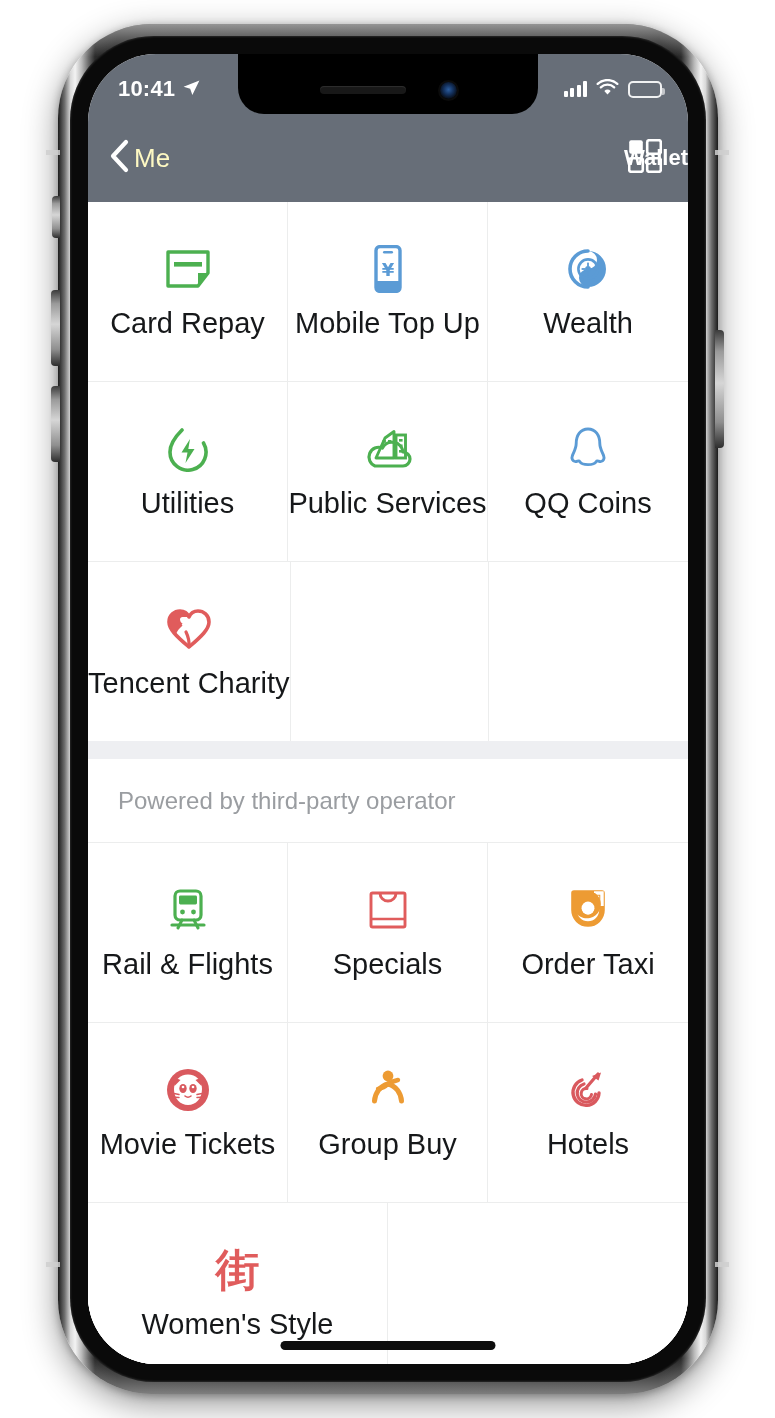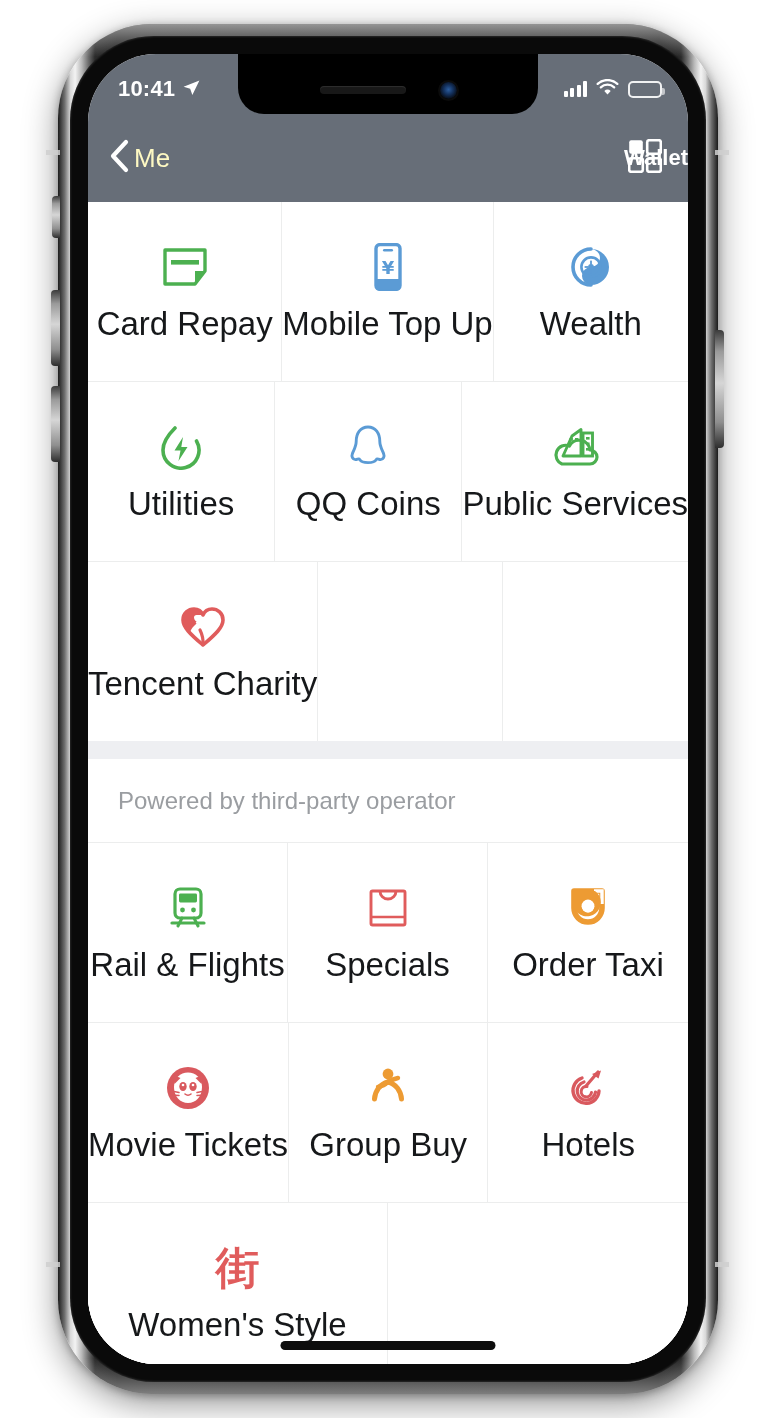--- a/index.html
+++ b/index.html
@@ -162,21 +162,21 @@
     cursor:pointer;
     background:#fff;
   }
   .grid-cell:last-child{ border-right:none; }
   .grid-cell.empty{ cursor:default; }
   .cell-icon{
     height:48px; width:60px;
     display:flex; align-items:center; justify-content:center;
   }
   .cell-label{
-    font-size:33px; color:#16181a; line-height:1; white-space:nowrap;
+    font-size:29px; color:#16181a; line-height:1; white-space:nowrap;
   }
 
   #section-gap{ height:18px; background:#eeeff2; }
 
   #section-header{
     height:84px;
     display:flex; align-items:center;
     padding-left:30px;
     font-size:24px; color:#9a9da1;
     background:#fff;
@@ -320,50 +320,50 @@
             <svg width="42" height="46" viewBox="0 0 42 46" aria-hidden="true">
               <path d="M15 4 C6 13 3 19 3 26 a18 18 0 1 0 33.5 -9" fill="none" stroke="#4cb050" stroke-width="3.6" stroke-linecap="round"></path>
               <path d="M23 13 L14.5 26.5 H20.5 L18.5 37 L27.5 23 H21.3 Z" fill="#4cb050"></path>
             </svg>
           </span>
           <span class="cell-label">Utilities</span>
         </div>
 
         <div class="grid-cell">
           <span class="cell-icon">
+            <svg width="50" height="42" viewBox="0 0 50 42" aria-hidden="true">
+              <path d="M22 10 L31 3.5 L31 30 H13 Z" fill="none" stroke="#4cb050" stroke-width="2.9" stroke-linejoin="round"></path>
+              <rect x="33" y="7" width="9.5" height="23" fill="none" stroke="#4cb050" stroke-width="2.9"></rect>
+              <rect x="36" y="11" width="3.6" height="2.6" fill="#4cb050"></rect>
+              <rect x="36" y="16.5" width="3.6" height="2.6" fill="#4cb050"></rect>
+              <rect x="36" y="22" width="3.6" height="2.6" fill="#4cb050"></rect>
+              <rect x="19.5" y="12" width="3.4" height="2.8" fill="#4cb050"></rect>
+              <rect x="25" y="12" width="3.4" height="2.8" fill="#4cb050"></rect>
+              <path d="M12 38 H40 a7 7 0 0 0 0 -14 a11 11 0 0 0 -20.6 -4 A8.6 8.6 0 0 0 12 38 Z" fill="none" stroke="#4cb050" stroke-width="3.2" stroke-linejoin="round"></path>
+            </svg>
+          </span>
+          <span class="cell-label">Public Services</span>
+        </div>
+
+        <div class="grid-cell">
+          <span class="cell-icon">
             <svg width="40" height="46" viewBox="0 0 40 46" aria-hidden="true">
               <path d="M20 3 C12.4 3 8.2 9.4 8.2 17.5
                        C8.2 22 6 25.6 4.4 29.6
                        C3.2 32.6 4.6 35.6 7.4 35.6
                        C9.6 35.6 10.8 33.8 11.8 35.6
                        C13 37.7 16 38.6 20 38.6
                        C24 38.6 27 37.7 28.2 35.6
                        C29.2 33.8 30.4 35.6 32.6 35.6
                        C35.4 35.6 36.8 32.6 35.6 29.6
                        C34 25.6 31.8 22 31.8 17.5
                        C31.8 9.4 27.6 3 20 3 Z" fill="none" stroke="#5b9bd5" stroke-width="2.9" stroke-linejoin="round"></path>
             </svg>
           </span>
           <span class="cell-label">QQ Coins</span>
-        </div>
-
-        <div class="grid-cell">
-          <span class="cell-icon">
-            <svg width="50" height="42" viewBox="0 0 50 42" aria-hidden="true">
-              <path d="M22 10 L31 3.5 L31 30 H13 Z" fill="none" stroke="#4cb050" stroke-width="2.9" stroke-linejoin="round"></path>
-              <rect x="33" y="7" width="9.5" height="23" fill="none" stroke="#4cb050" stroke-width="2.9"></rect>
-              <rect x="36" y="11" width="3.6" height="2.6" fill="#4cb050"></rect>
-              <rect x="36" y="16.5" width="3.6" height="2.6" fill="#4cb050"></rect>
-              <rect x="36" y="22" width="3.6" height="2.6" fill="#4cb050"></rect>
-              <rect x="19.5" y="12" width="3.4" height="2.8" fill="#4cb050"></rect>
-              <rect x="25" y="12" width="3.4" height="2.8" fill="#4cb050"></rect>
-              <path d="M12 38 H40 a7 7 0 0 0 0 -14 a11 11 0 0 0 -20.6 -4 A8.6 8.6 0 0 0 12 38 Z" fill="none" stroke="#4cb050" stroke-width="3.2" stroke-linejoin="round"></path>
-            </svg>
-          </span>
-          <span class="cell-label">Public Services</span>
         </div>
       </div>
 
       <div class="grid-row">
         <div class="grid-cell">
           <span class="cell-icon">
             <svg width="46" height="42" viewBox="0 0 46 42" aria-hidden="true">
               <path d="M23 39 C10 28 3 21 3 14 C3 7 8.5 3 14 3 C18 3 21.5 5.5 23 9
                        C24.5 5.5 28 3 32 3 C37.5 3 43 7 43 14 C43 21 36 28 23 39 Z" fill="none" stroke="#e05c5c" stroke-width="3.6" stroke-linejoin="round"></path>
               <path d="M23 9 C21.5 5.5 18 3 14 3 C8.5 3 3 7 3 14 C3 18 5.5 22 10 26.5

